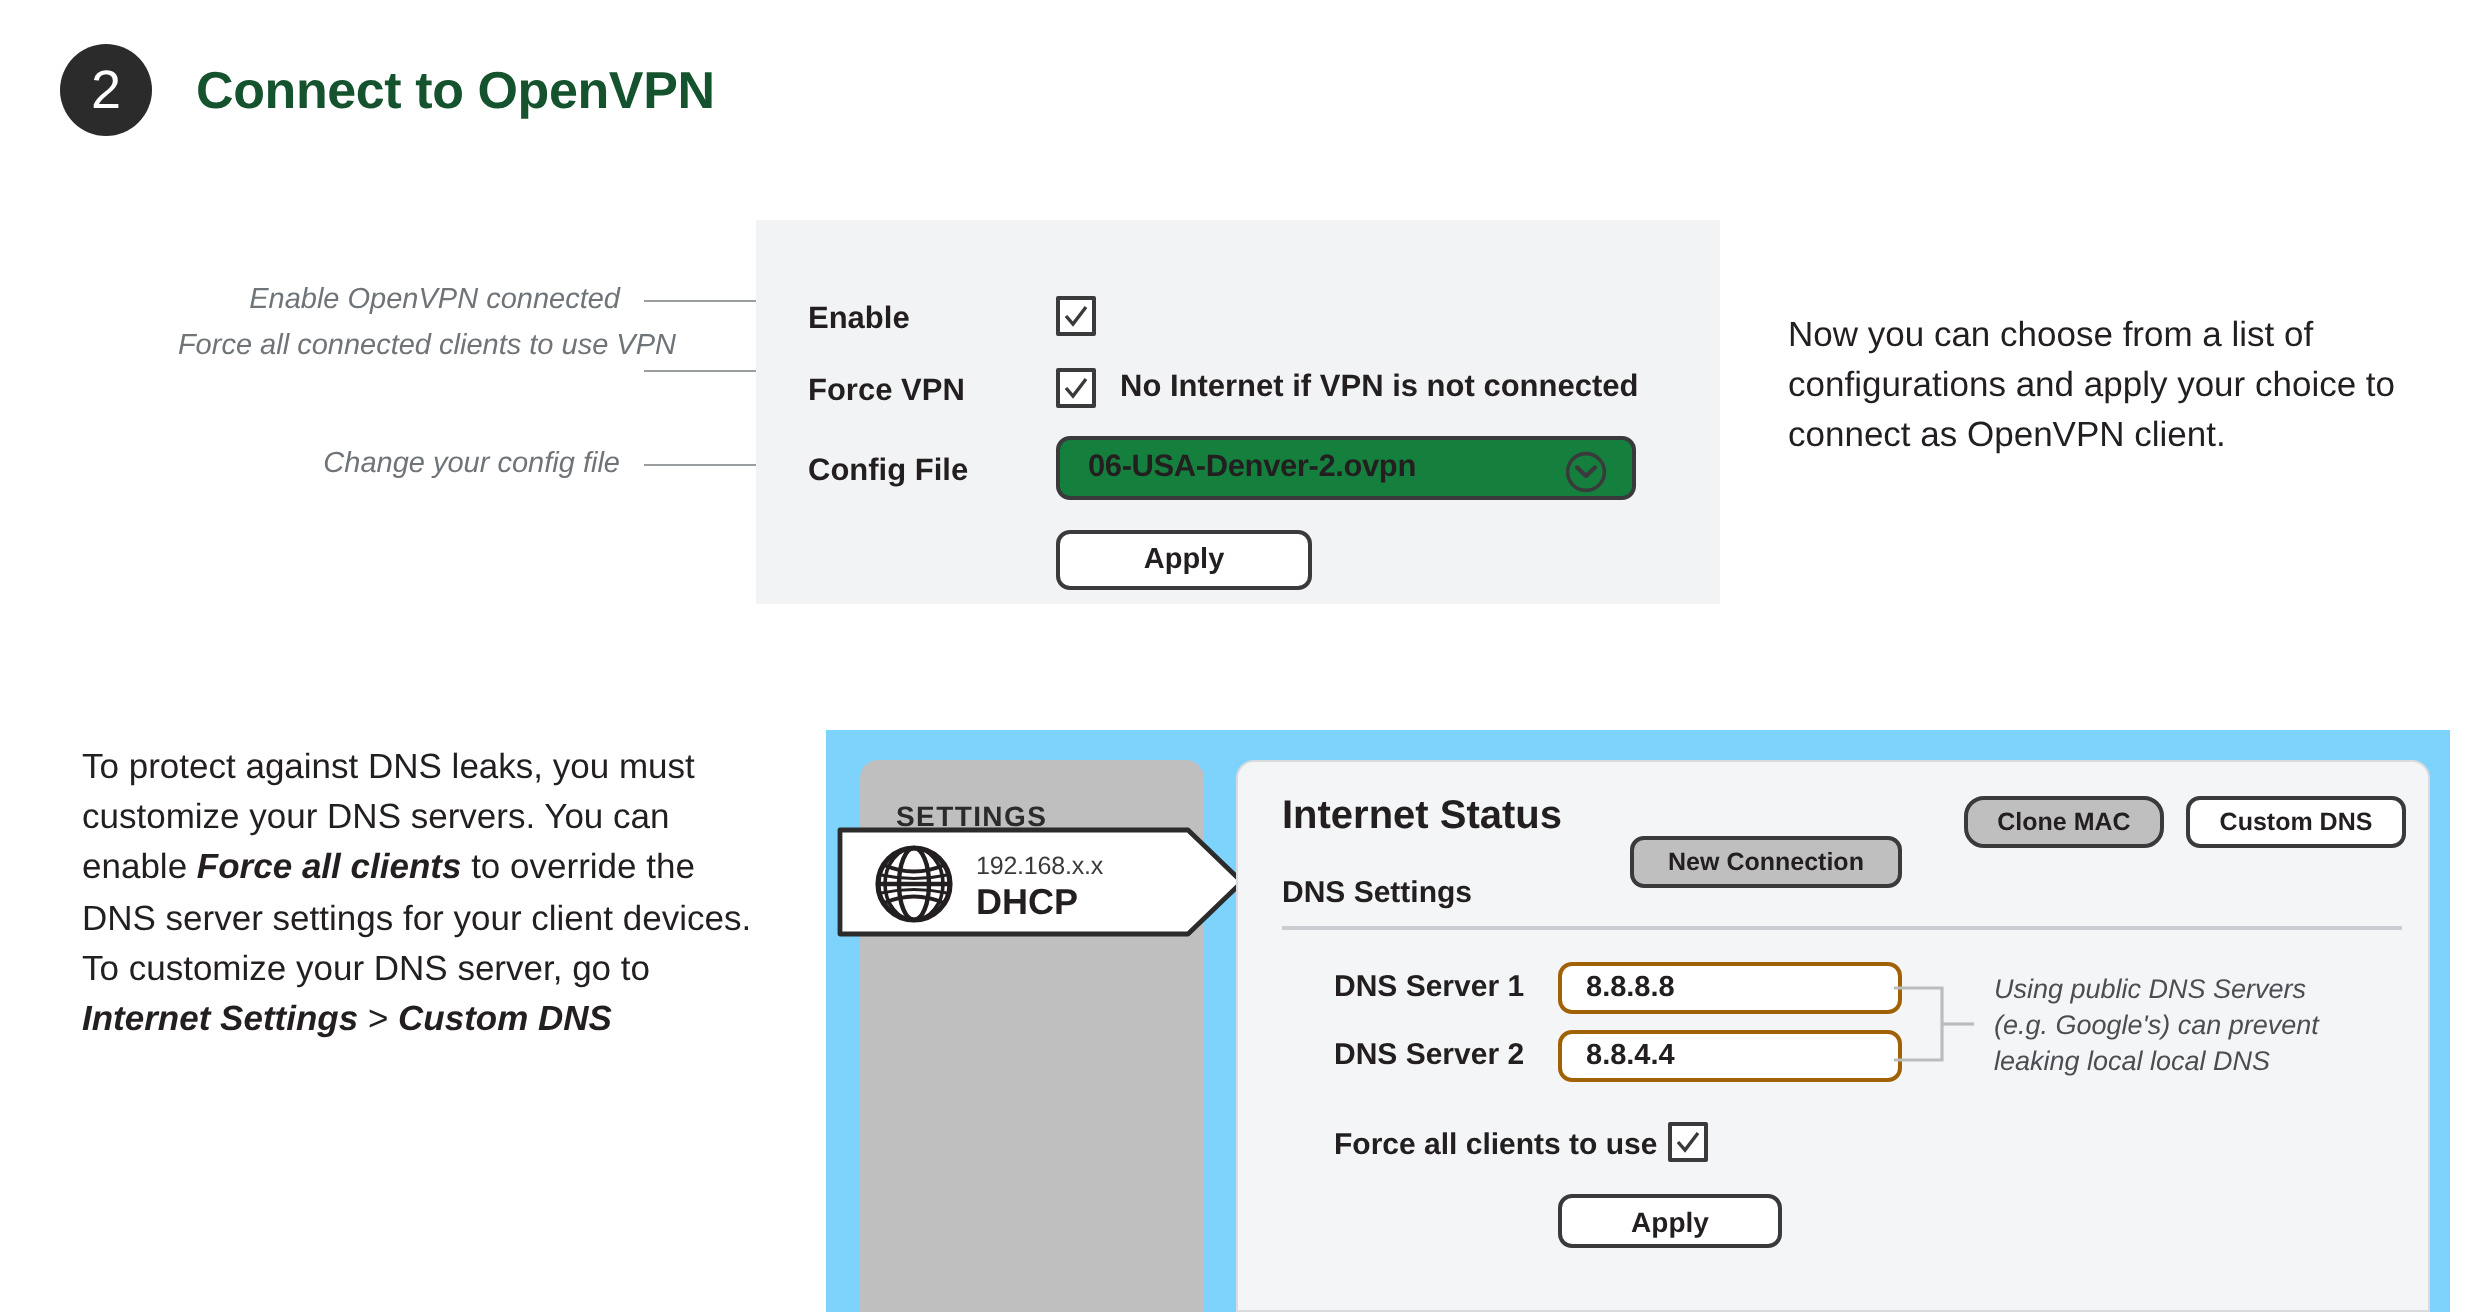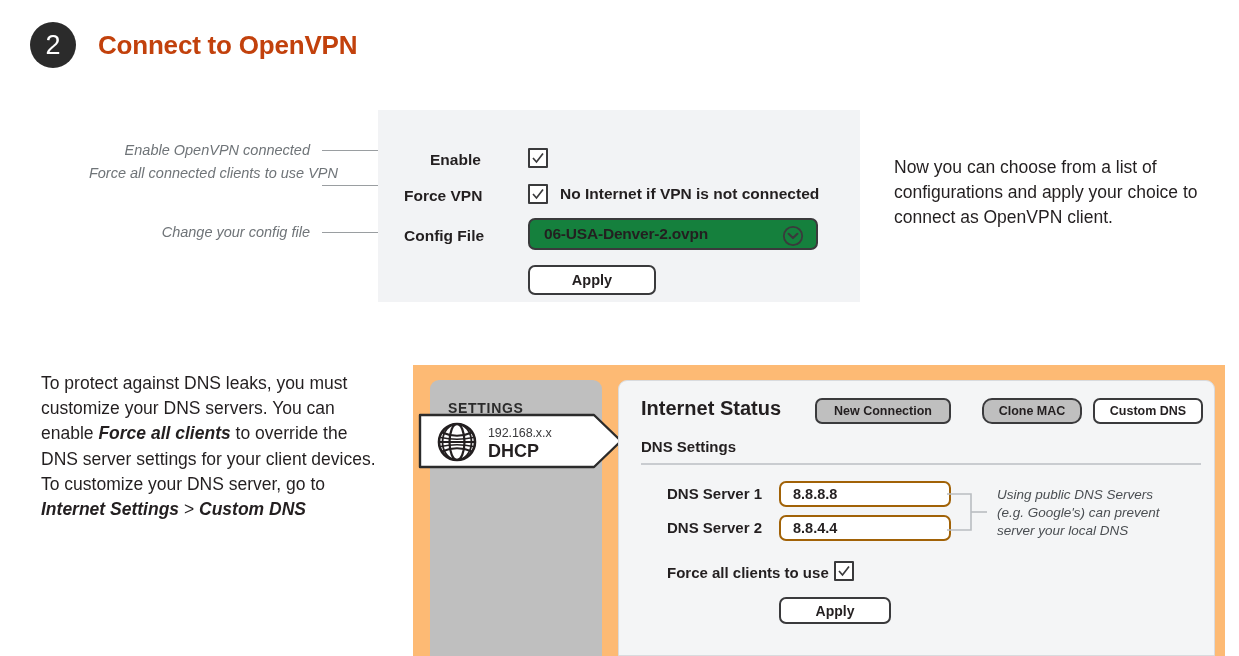--- a/index.html
+++ b/index.html
@@ -10,21 +10,21 @@
   .abs{position:absolute;}
 
   
   #step-header{left:30px;top:22px;display:flex;align-items:center;gap:22px;}
   #step-badge{
     width:46px;height:46px;border-radius:50%;background:#2b2b2b;color:#ffffff;
     display:flex;align-items:center;justify-content:center;
     font-size:27px;font-weight:400;font-family:"Liberation Sans", sans-serif;
     letter-spacing:0;
   }
-  #step-title{font-size:26px;font-weight:bold;letter-spacing:-0.2px;color:#c2410c;}
+  #step-title{font-size:26px;font-weight:bold;letter-spacing:-0.2px;color:#14532d;}
 
   
   .callout{
     font-style:italic;font-size:14.5px;color:#6f7478;
     text-align:right;white-space:nowrap;
   }
   .leader{height:1px;background:#9a9ea1;}
 
   
   #vpn-panel{left:378px;top:110px;width:482px;height:192px;background:#f2f3f5;}
@@ -52,21 +52,21 @@
     display:flex;align-items:center;justify-content:center;
     font-size:14.5px;font-weight:bold;color:#231f20;box-sizing:border-box;
   }
 
   
   #vpn-note{left:894px;top:155px;width:340px;font-size:17.5px;line-height:1.42;color:#231f20;}
   #dns-note{left:41px;top:371px;width:340px;font-size:17.5px;line-height:1.44;color:#231f20;}
   #dns-note b{font-weight:bold;font-style:italic;}
 
   
-  #router-panel{left:413px;top:365px;width:812px;height:291px;background:#fdba74;}
+  #router-panel{left:413px;top:365px;width:812px;height:291px;background:#7dd3fc;}
 
   #settings-sidebar{
     position:absolute;left:17px;top:15px;width:172px;height:276px;
     background:#bfbfbf;border-radius:9px 9px 0 0;
   }
   #settings-title{
     position:absolute;left:18px;top:20px;font-size:14px;font-weight:bold;
     letter-spacing:0.7px;color:#2b2b2b;
   }
   #dhcp-tab{
@@ -84,21 +84,21 @@
   #internet-status-title{
     position:absolute;left:22px;top:16px;font-size:20px;font-weight:bold;color:#231f20;
   }
   .hdr-btn{
     position:absolute;top:17px;height:26px;border:2px solid #3a3a3c;border-radius:7px;
     display:flex;align-items:center;justify-content:center;
     font-size:12.5px;font-weight:bold;color:#231f20;box-sizing:border-box;
   }
   .hdr-btn.grey{background:#bfbfbf;}
   .hdr-btn.white{background:#ffffff;}
-  #btn-new-connection{left:196px;width:136px;}
+  #btn-new-connection{left:196px;width:136px;margin-top:20px;}
   #btn-clone-mac{left:363px;width:100px;border-radius:10px;}
   #btn-custom-dns{left:474px;width:110px;}
 
   #dns-settings-label{
     position:absolute;left:22px;top:57px;font-size:15px;font-weight:bold;color:#231f20;
   }
   #dns-divider{position:absolute;left:22px;top:82px;width:560px;height:2px;background:#c9ccd0;}
 
   .dns-row-label{position:absolute;font-size:15px;font-weight:bold;color:#231f20;}
   .dns-input{
@@ -135,21 +135,21 @@
 <div class="abs leader" style="left:322px;top:150px;width:56px;"></div>
 
 <div class="abs callout" style="left:0;top:165px;width:310px;padding-left:28px;">Force all connected clients to use VPN</div>
 <div class="abs leader" style="left:322px;top:185px;width:56px;"></div>
 
 <div class="abs callout" style="left:0;top:224px;width:310px;">Change your config file</div>
 <div class="abs leader" style="left:322px;top:232px;width:56px;"></div>
 
 <div class="abs" id="vpn-panel">
 
-  <div class="vpn-row-label" style="top:41px;margin-left:26px;">Enable</div>
+  <div class="vpn-row-label" style="top:41px;">Enable</div>
   <div style="position:absolute;left:150px;top:38px;">
     <span class="chk">
       <svg width="14" height="14" viewBox="0 0 14 14">
           <polyline points="2,7 5.5,11 12,2.5" fill="none" stroke="#3a3a3c" stroke-width="1.7"></polyline>
         </svg>
     </span>
   </div>
 
   <div class="vpn-row-label" style="top:77px;">Force VPN</div>
   <div style="position:absolute;left:150px;top:74px;display:flex;align-items:center;gap:12px;">
@@ -225,21 +225,21 @@
     <div class="dns-row-label" style="left:48px;top:138px;">DNS Server 2</div>
     <div class="dns-input" style="left:160px;top:134px;">
       <span>8.8.4.4</span>
     </div>
 
     <svg style="position:absolute;left:328px;top:100px;" width="48" height="62" viewBox="0 0 48 62">
       <polyline points="0,13 24,13 24,49 0,49" fill="none" stroke="#b9bdc1" stroke-width="1.6"></polyline>
       <line x1="24" y1="31" x2="40" y2="31" stroke="#b9bdc1" stroke-width="1.6"></line>
     </svg>
 
-    <div id="dns-hint">Using public DNS Servers (e.g. Google's) can prevent server your local DNS</div>
+    <div id="dns-hint">Using public DNS Servers (e.g. Google's) can prevent leaking local local DNS</div>
 
     <div id="force-clients-label">Force all clients to use</div>
     <span id="force-clients-chk" class="chk">
       <svg width="14" height="14" viewBox="0 0 14 14">
           <polyline points="2,7 5.5,11 12,2.5" fill="none" stroke="#3a3a3c" stroke-width="1.7"></polyline>
         </svg>
     </span>
 
     <div id="dns-apply">Apply</div>
   </div>

